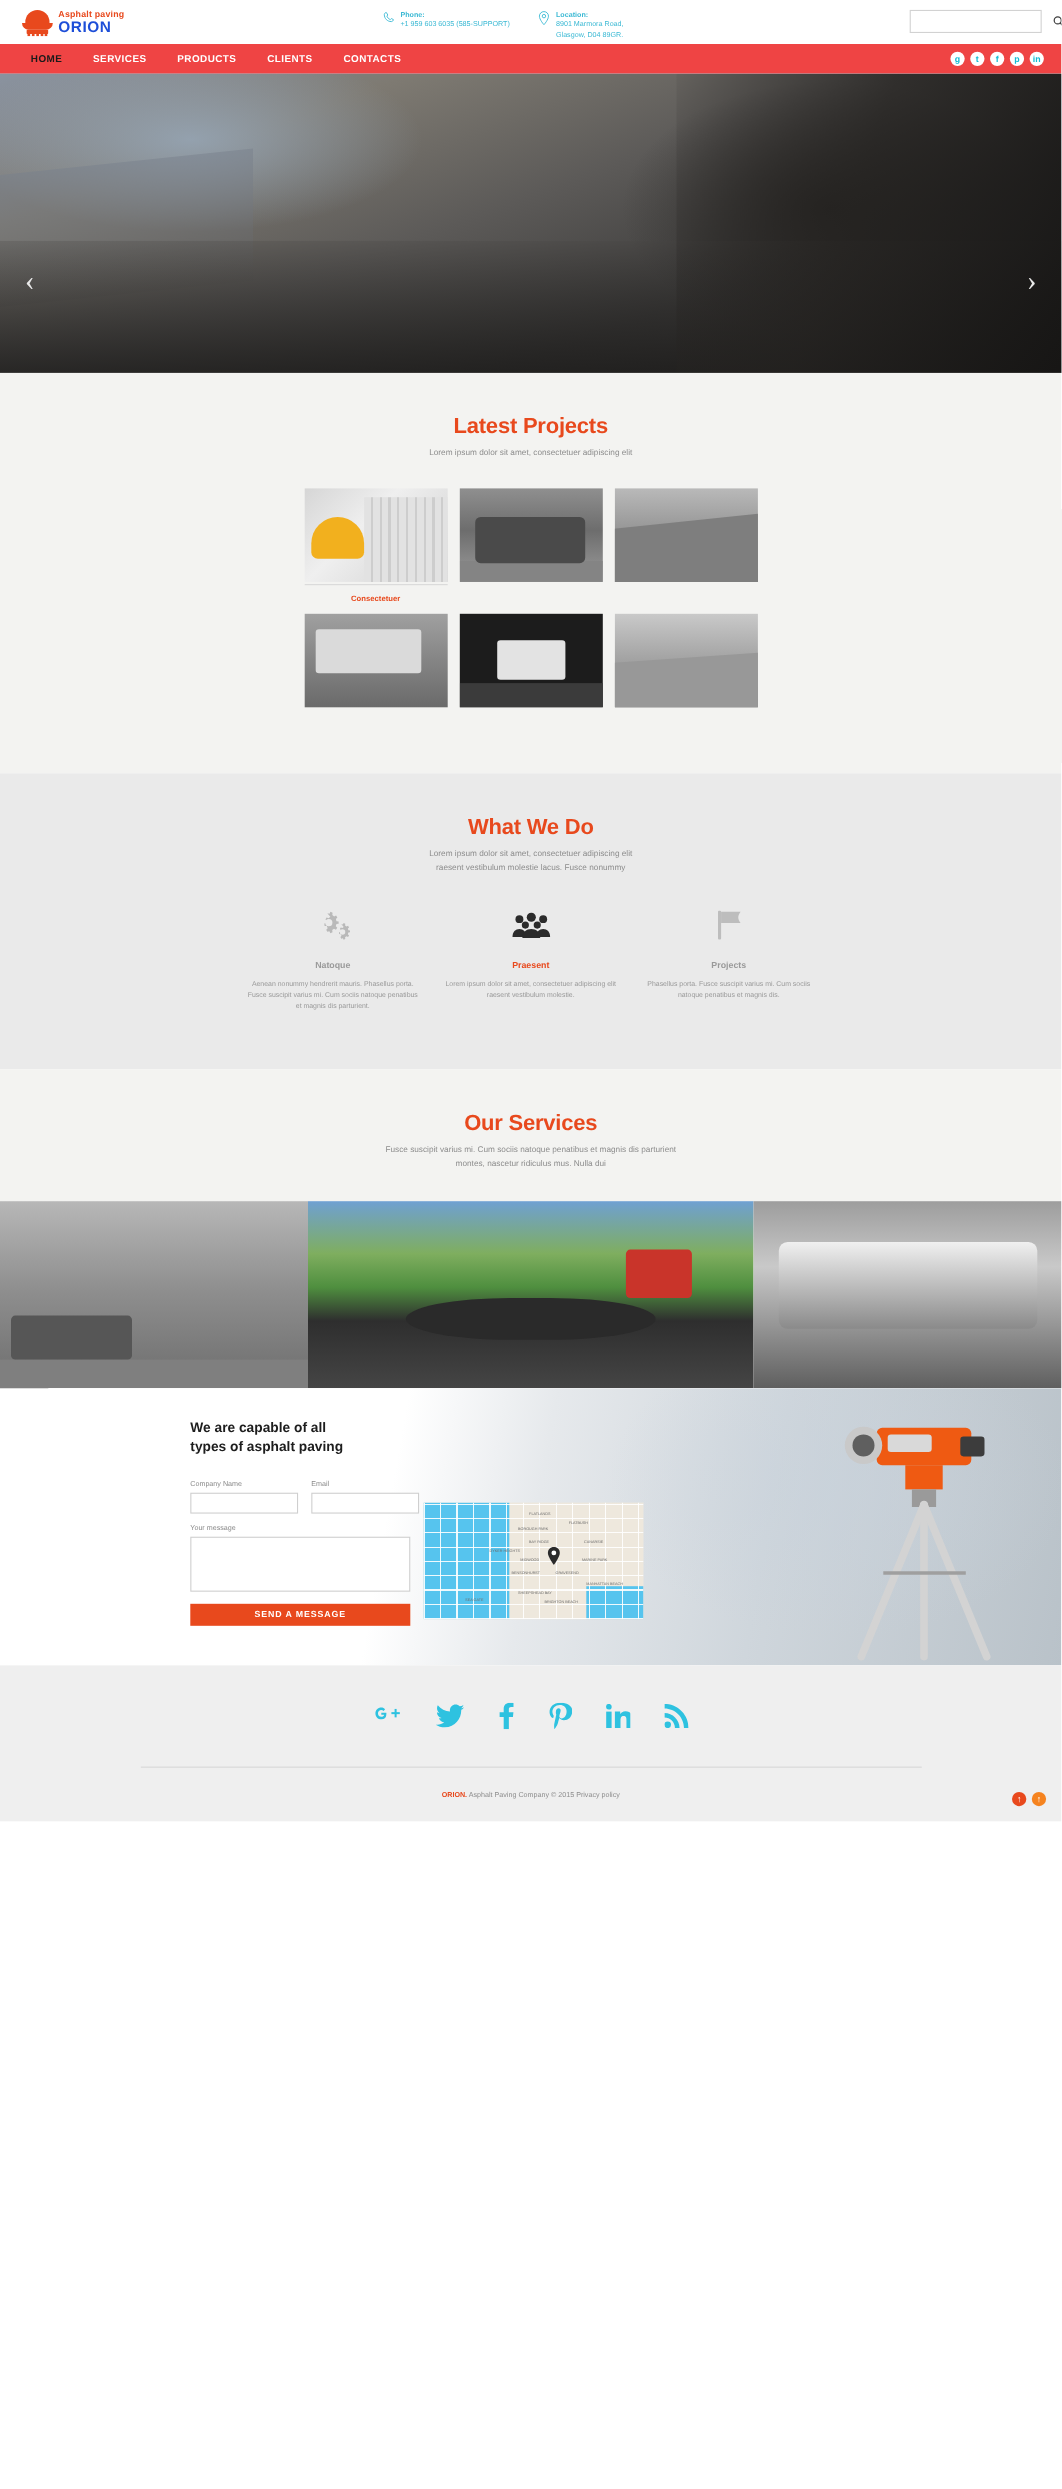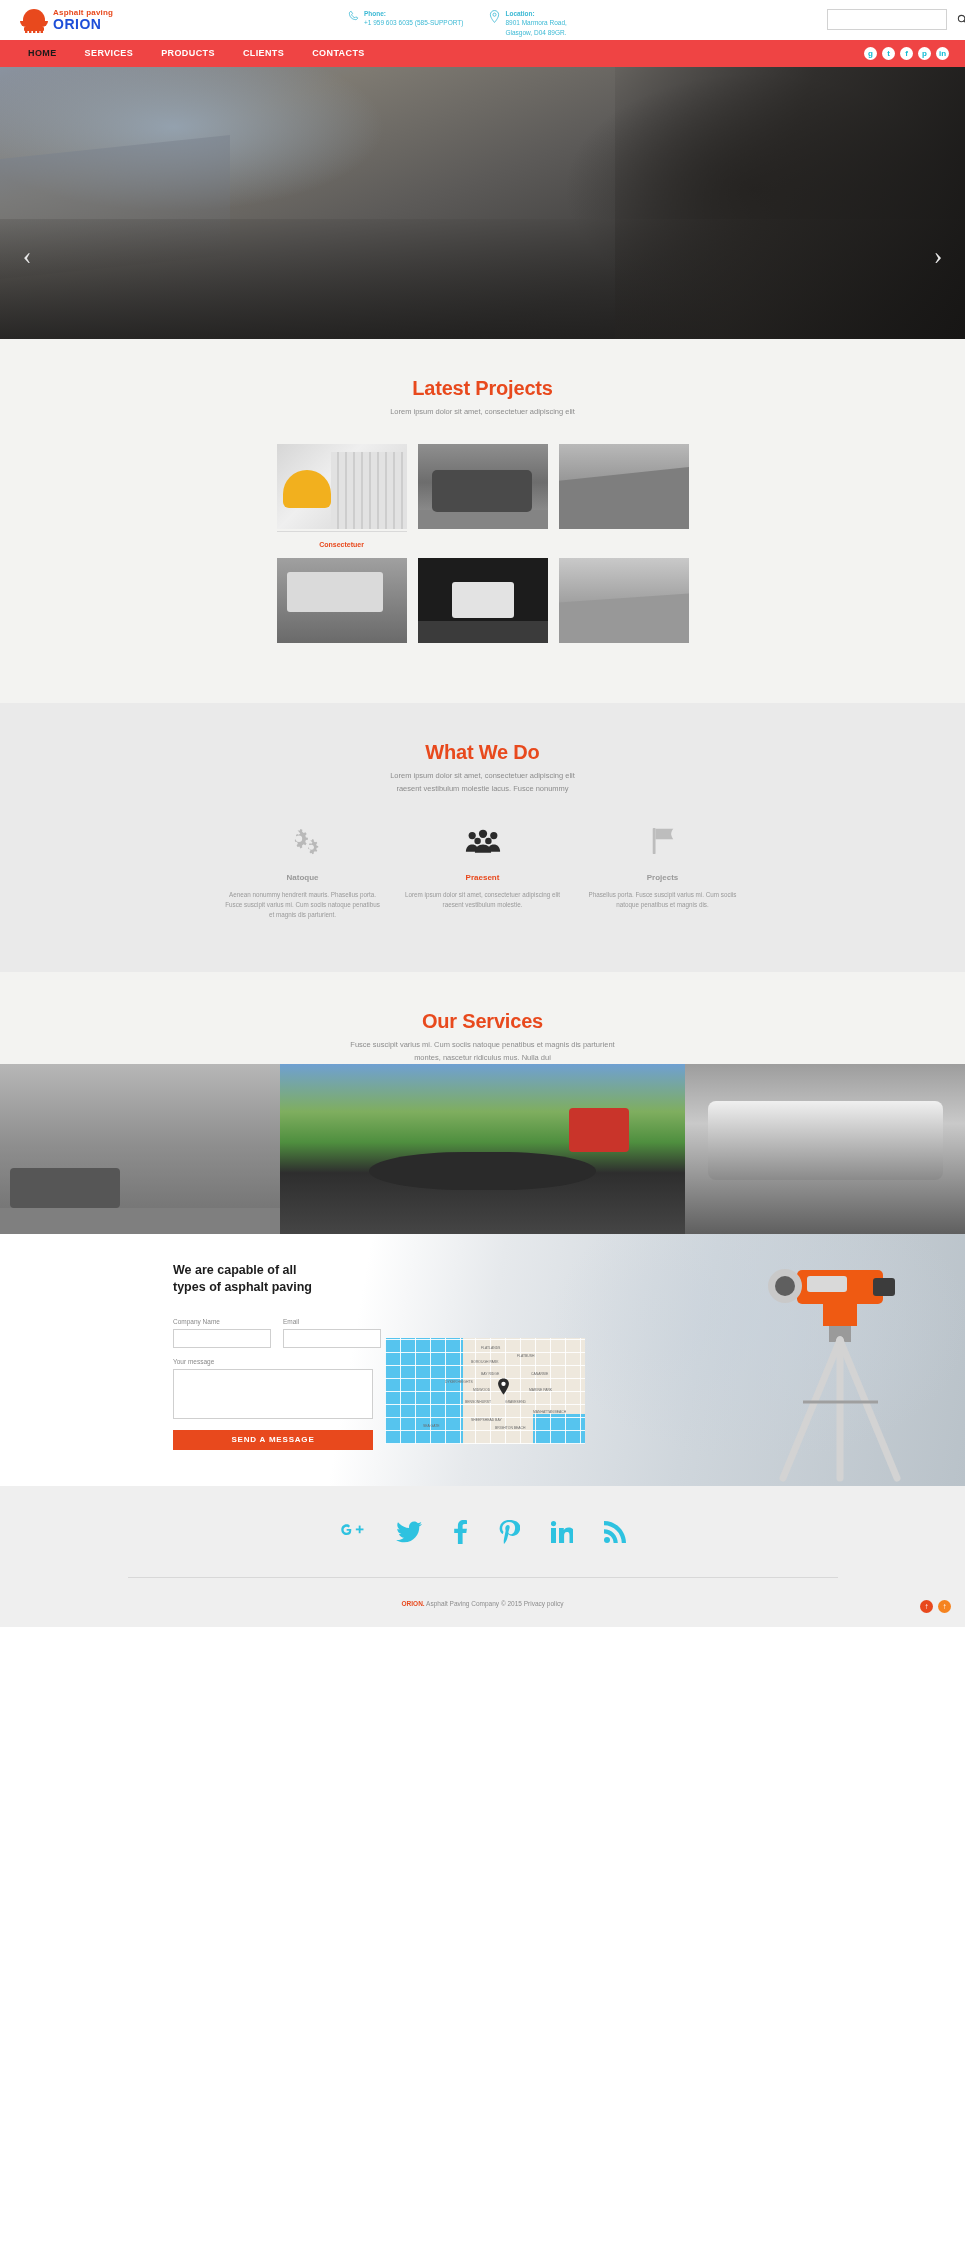--- a/index.html
+++ b/index.html
@@ -532,21 +532,21 @@
             </g>
           </svg>
         </div>
         <div class="wwd-name dim">Projects</div>
         <div class="wwd-txt">Phasellus porta. Fusce suscipit varius mi. Cum sociis natoque penatibus et magnis dis.</div>
       </div>
 
     </div>
   </div>
 
-  <div class="section bg-light" style="">
+  <div class="section bg-light" style="padding-bottom:28px;">
     <div class="sec-head" style="margin-bottom:0;">
       <div class="sec-title">Our Services</div>
       <div class="sec-sub">
         <span>Fusce suscipit varius mi. Cum sociis natoque penatibus et magnis dis parturient</span><br>
         <span>montes, nascetur ridiculus mus. Nulla dui</span>
       </div>
     </div>
   </div>
 
   <div class="services-strip">

